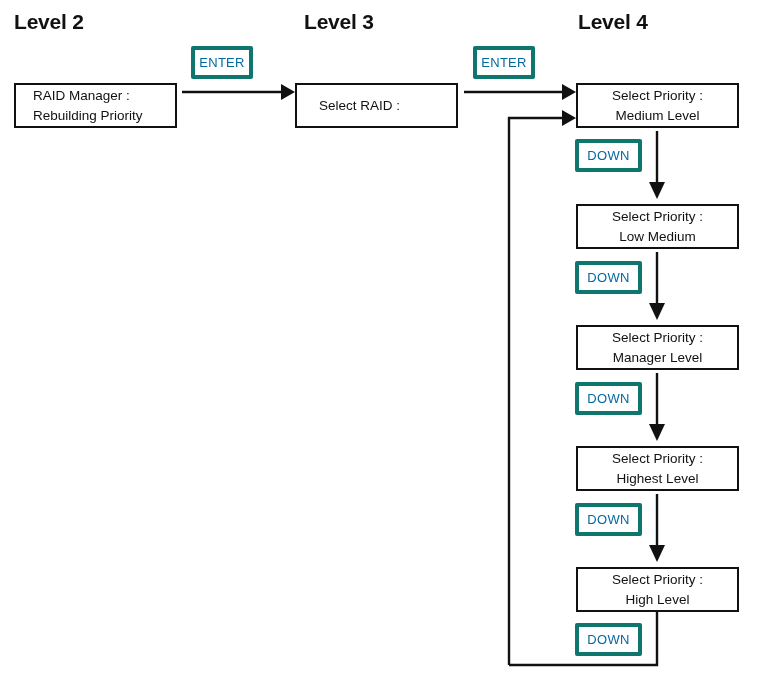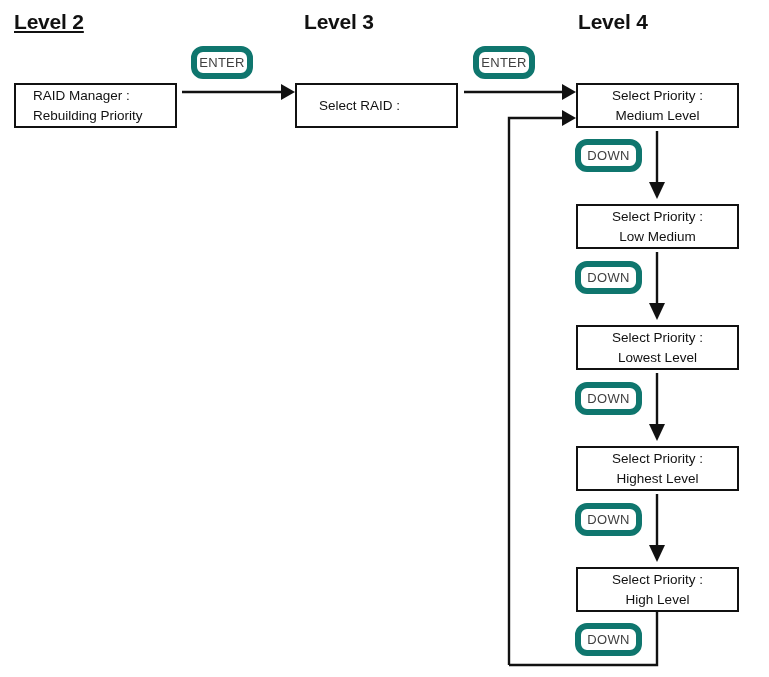--- a/index.html
+++ b/index.html
@@ -36,24 +36,24 @@
     line-height: 1.45;
     text-align: center;
   }
   .menu-box .line {
     display: block;
     white-space: nowrap;
   }
   .key-btn {
     position: absolute;
     box-sizing: border-box;
-    border: 6px solid #0f766e;
-    border-radius: 12px;
+    border: 4px solid #0f766e;
+    border-radius: 2px;
     background: #ffffff;
-    color: #404040;
+    color: #0369a1;
     font-size: 13px;
     display: flex;
     align-items: center;
     justify-content: center;
     letter-spacing: 0.3px;
     white-space: nowrap;
   }
   svg.wires {
     position: absolute;
     left: 0;
@@ -69,21 +69,21 @@
   }
   svg.wires polygon {
     fill: #111111;
   }
 </style>
 </head>
 <body>
 
 <div id="canvas">
 
-  <div class="col-heading" style="left:14px; top:10px;text-decoration:underline;">Level 2</div>
+  <div class="col-heading" style="left:14px; top:10px;">Level 2</div>
   <div class="col-heading" style="left:304px; top:10px;">Level 3</div>
   <div class="col-heading" style="left:578px; top:10px;">Level 4</div>
 
   <div class="menu-box" style="left:14px; top:83px; width:163px; height:45px; align-items:flex-start; padding-left:17px;">
     <span class="line">RAID Manager :</span>
     <span class="line">Rebuilding Priority</span>
   </div>
 
   <div class="menu-box" style="left:295px; top:83px; width:163px; height:45px; align-items:flex-start; padding-left:22px;">
     <span class="line">Select RAID :</span>
@@ -94,21 +94,21 @@
     <span class="line">Medium Level</span>
   </div>
 
   <div class="menu-box" style="left:576px; top:204px; width:163px; height:45px;">
     <span class="line">Select Priority :</span>
     <span class="line">Low Medium</span>
   </div>
 
   <div class="menu-box" style="left:576px; top:325px; width:163px; height:45px;">
     <span class="line">Select Priority :</span>
-    <span class="line">Lowest Level</span>
+    <span class="line">Manager Level</span>
   </div>
 
   <div class="menu-box" style="left:576px; top:446px; width:163px; height:45px;">
     <span class="line">Select Priority :</span>
     <span class="line">Highest Level</span>
   </div>
 
   <div class="menu-box" style="left:576px; top:567px; width:163px; height:45px;">
     <span class="line">Select Priority :</span>
     <span class="line">High Level</span>

